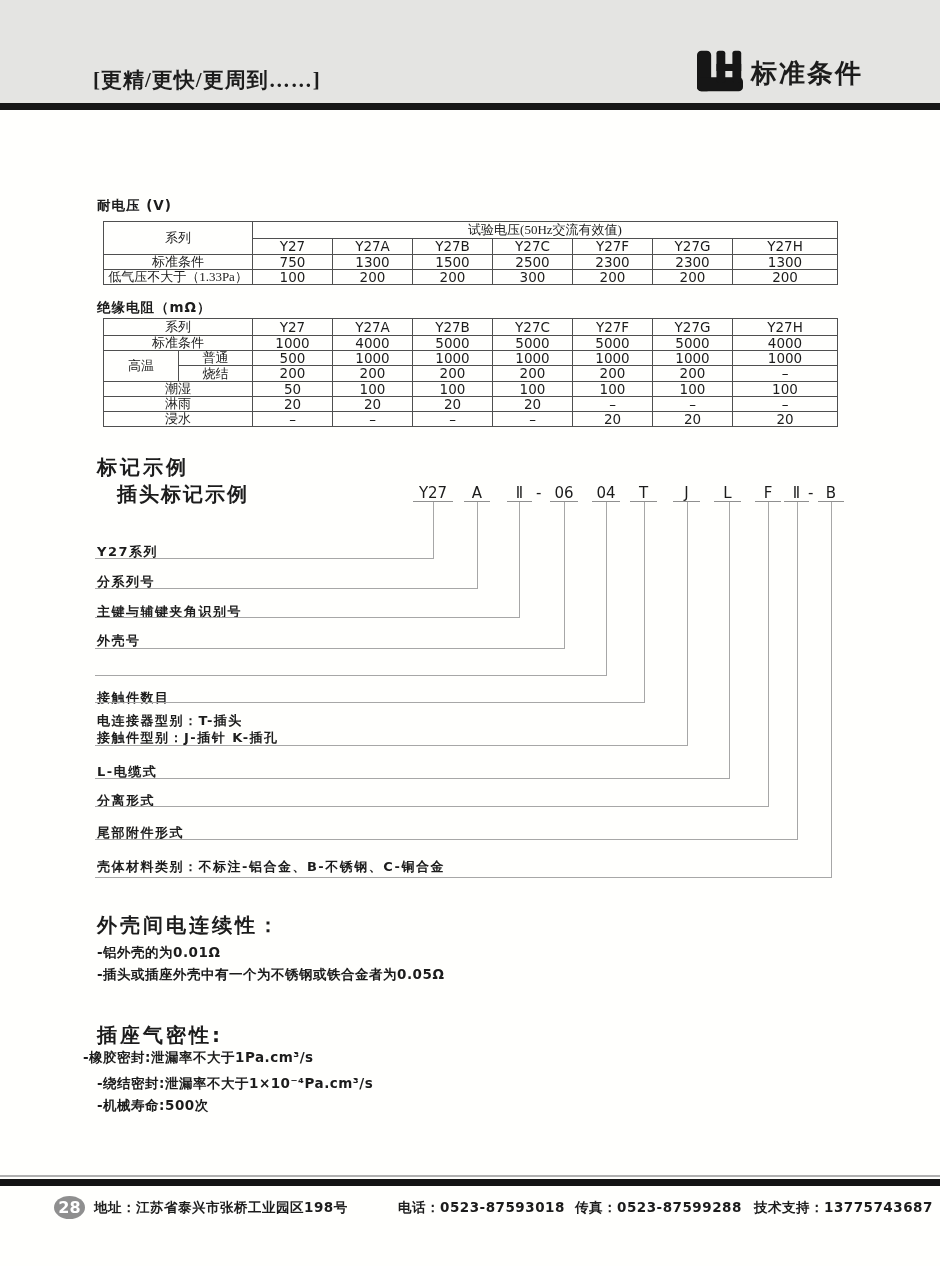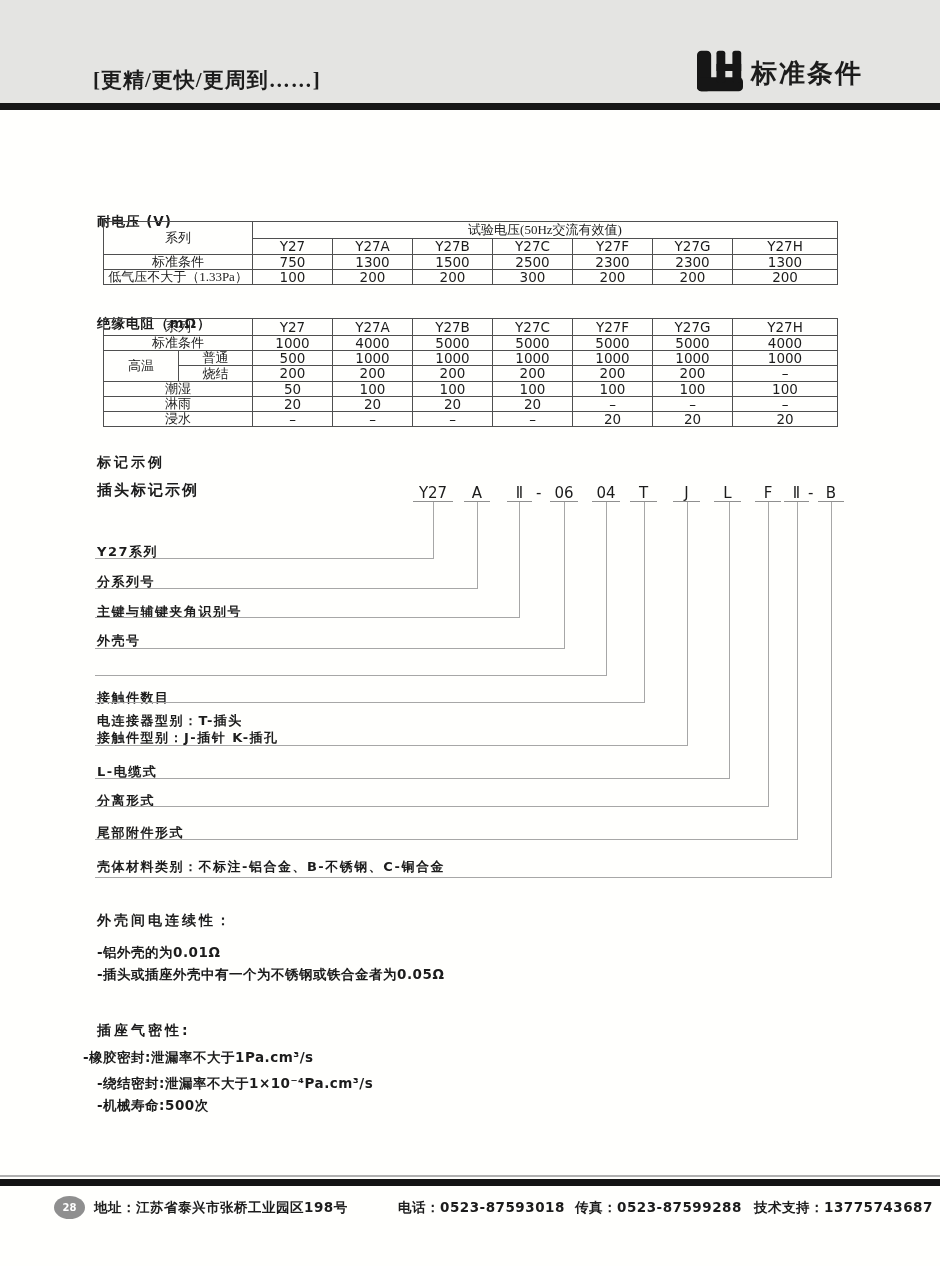--- a/index.html
+++ b/index.html
@@ -15,37 +15,37 @@
   .slogan{left:93px;top:66px;font-size:21px;font-weight:600;letter-spacing:1px;
           font-family:"Liberation Serif","DejaVu Serif",serif;}
   .logo-wrap{left:697px;top:50px;display:flex;align-items:center;gap:8px;}
   .brand{font-size:26px;font-weight:800;letter-spacing:2px;}
   
   table.spec{position:absolute;border-collapse:collapse;table-layout:fixed;
              font-size:13px;line-height:1.05;}
   table.spec td{border:1px solid #4f4f4f;text-align:center;padding:0;overflow:hidden;white-space:nowrap;}
   td.lbl{font-family:"Liberation Serif","DejaVu Serif",serif;font-size:13px;}
   td.num{font-size:13.5px;}
-  .tbl-title{font-size:13.5px;font-weight:700;letter-spacing:1px;margin-top:16px;}
-  
-  .sec-h1{font-size:14px;font-weight:800;letter-spacing:3px;}
-  .sec-h2{font-size:15px;font-weight:800;letter-spacing:2px;}
+  .tbl-title{font-size:13.5px;font-weight:700;letter-spacing:1px;}
+  
+  .sec-h1{font-size:20px;font-weight:800;letter-spacing:3px;}
+  .sec-h2{font-size:20px;font-weight:800;letter-spacing:2px;margin-left:20px;}
   .dg-token{position:absolute;top:484px;height:16px;text-align:center;font-size:15px;
             border-bottom:1px solid #8f8f8f;padding-bottom:1px;}
   .dg-dash{position:absolute;top:484px;height:16px;font-size:15px;}
   .dg-vline{position:absolute;width:1px;background:#a7a7a7;top:502px;}
   .dg-label{position:absolute;left:97px;font-size:13px;font-weight:700;letter-spacing:1.5px;}
   .dg-hline{position:absolute;left:95px;height:1px;background:#a7a7a7;}
   
   .body-line{font-size:13.5px;font-weight:600;letter-spacing:0.5px;}
   
   .footer-grayline{left:0;top:1175px;width:940px;height:2px;background:#b0b0b0;}
   .footer-bar{left:0;top:1179px;width:940px;height:7px;background:#141414;}
   .page-badge{left:54px;top:1196px;width:31px;height:23px;border-radius:50%;
-              background:#8f8f8f;color:#ffffff;font-size:10px;font-weight:700;
+              background:#8f8f8f;color:#ffffff;font-size:16px;font-weight:700;
               display:flex;align-items:center;justify-content:center;}
   .foot-item{position:absolute;top:1199px;font-size:13.5px;font-weight:700;letter-spacing:0.5px;}
 </style>
 </head>
 <body>
 
 <div class="abs header-band"></div>
 <div class="abs slogan">[更精/更快/更周到……]</div>
 <div class="abs logo-wrap">
   <span>

